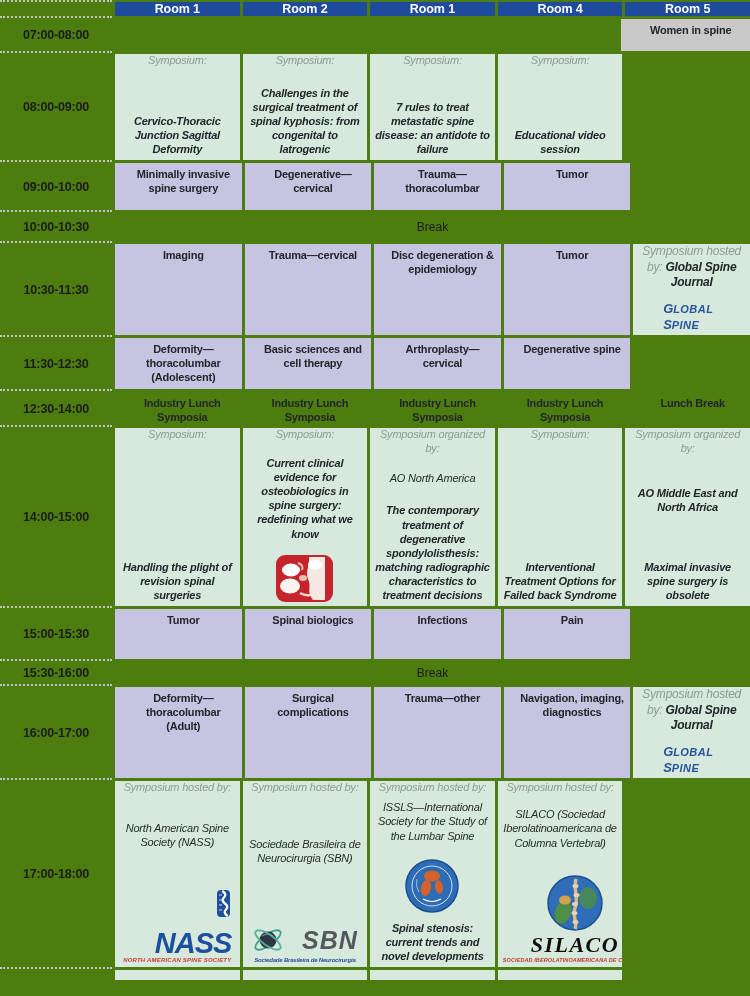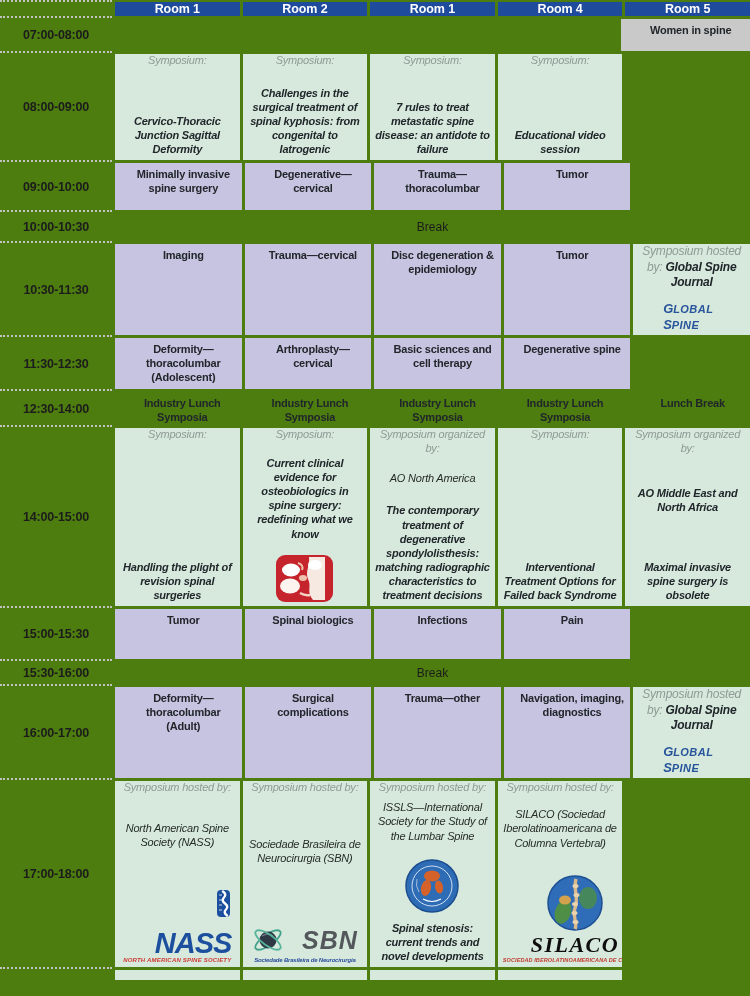--- a/index.html
+++ b/index.html
@@ -143,24 +143,24 @@
           </div>
         </div>
       </div>
     </div>
     <div class="row" style="height: 51px;">
       <div class="time">11:30-12:30</div>
       <div class="cell bg-purple v-center">
         <div class="ttl">Deformity—thoracolumbar (Adolescent)</div>
       </div>
       <div class="cell bg-purple v-center">
+        <div class="ttl">Basic sciences and cell therapy</div>
+      </div>
+      <div class="cell bg-purple v-center">
         <div class="ttl">Arthroplasty—cervical</div>
-      </div>
-      <div class="cell bg-purple v-center">
-        <div class="ttl">Basic sciences and cell therapy</div>
       </div>
       <div class="cell bg-purple v-center">
         <div class="ttl">Degenerative spine</div>
       </div>
       <div class="cell"></div>
     </div>
     <div class="row" style="height: 33px;">
       <div class="time">12:30-14:00</div>
       <div class="cell v-center">
         <div class="ttl">Industry Lunch Symposia</div>

